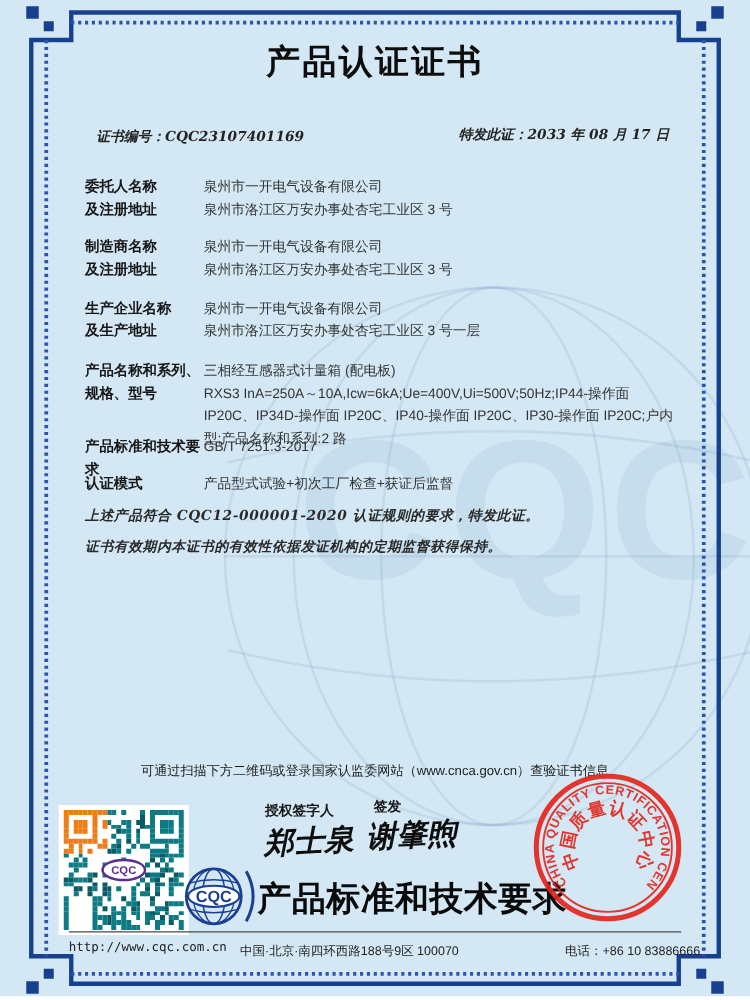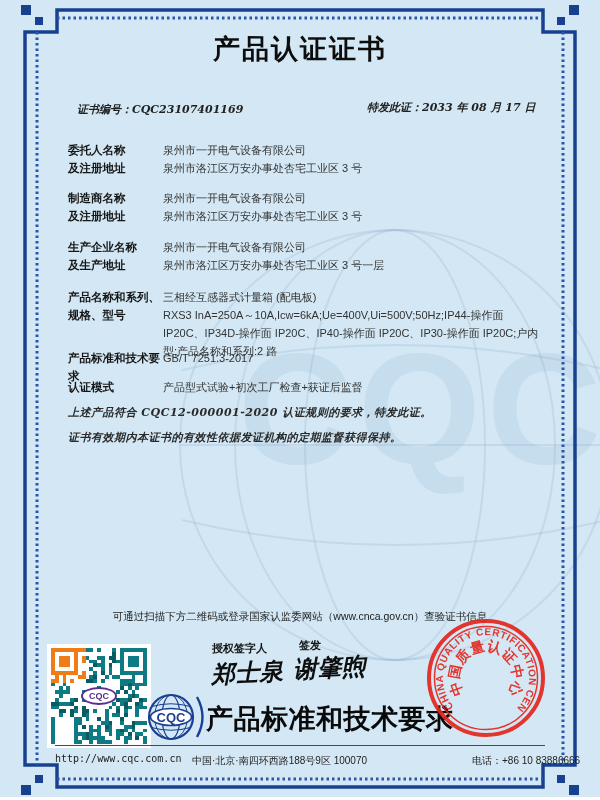--- a/index.html
+++ b/index.html
@@ -17,21 +17,21 @@
   .fvalue{margin-left:0;font-size:11px;line-height:18px;color:#333;width:378px;}
   .stmt{left:68px;font-size:11px;color:#2a2a2a;letter-spacing:0.5px;}
   .verify{left:0;top:610px;width:600px;text-align:center;font-size:10.5px;color:#1c1c1c;}
   .siglabel{font-size:11px;font-weight:bold;color:#161616;}
   .signame{font-family:"DejaVu Serif",serif;font-style:italic;font-weight:bold;
            font-size:24px;color:#0e0e0e;transform:rotate(-3deg);}
   .orgname{left:206px;top:701px;font-size:27px;font-weight:600;color:#0a0a0a;letter-spacing:0.5px;}
   .footline{left:55px;top:745px;width:490px;height:1px;background:#4a4a4a;}
   .site{left:55px;top:753px;font-family:"DejaVu Sans Mono",monospace;font-size:10px;color:#222;}
   .addr{left:192px;top:754px;font-size:10px;color:#222;}
-  .phone{left:472px;top:754px;font-size:10px;color:#222;}
+  .phone{left:452px;top:754px;font-size:10px;color:#222;}
   .wmtext{left:238px;top:318px;font-size:158px;font-weight:bold;letter-spacing:6px;
           color:rgba(110,145,185,0.13);font-family:"Liberation Sans",sans-serif;}
   .qr{left:47px;top:644px;width:104px;height:104px;background:#ffffff;padding:0;}
   .qrgrid{position:absolute;left:4px;top:4px;width:96px;height:96px;display:grid;
           grid-template-columns:repeat(25,1fr);grid-template-rows:repeat(25,1fr);}
   .qrlogo{position:absolute;left:34px;top:43px;width:36px;height:18px;background:#fff;
           border:2px solid #5b2d8e;border-radius:50%;display:flex;align-items:center;
           justify-content:center;font-size:9px;font-weight:bold;color:#5b2d8e;box-sizing:border-box;}
   .whitestrip{left:0;top:797px;width:600px;height:3px;background:#ffffff;}
 </style>

